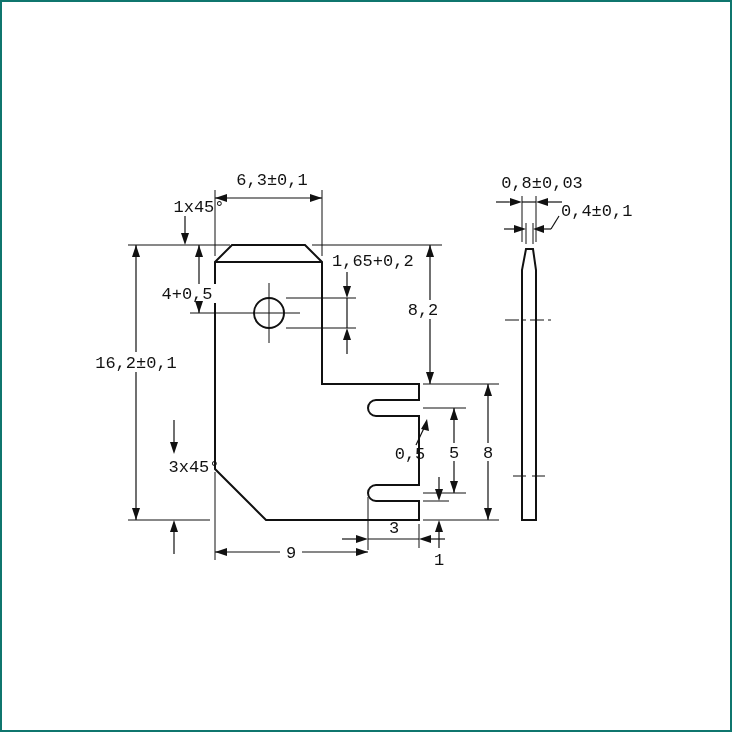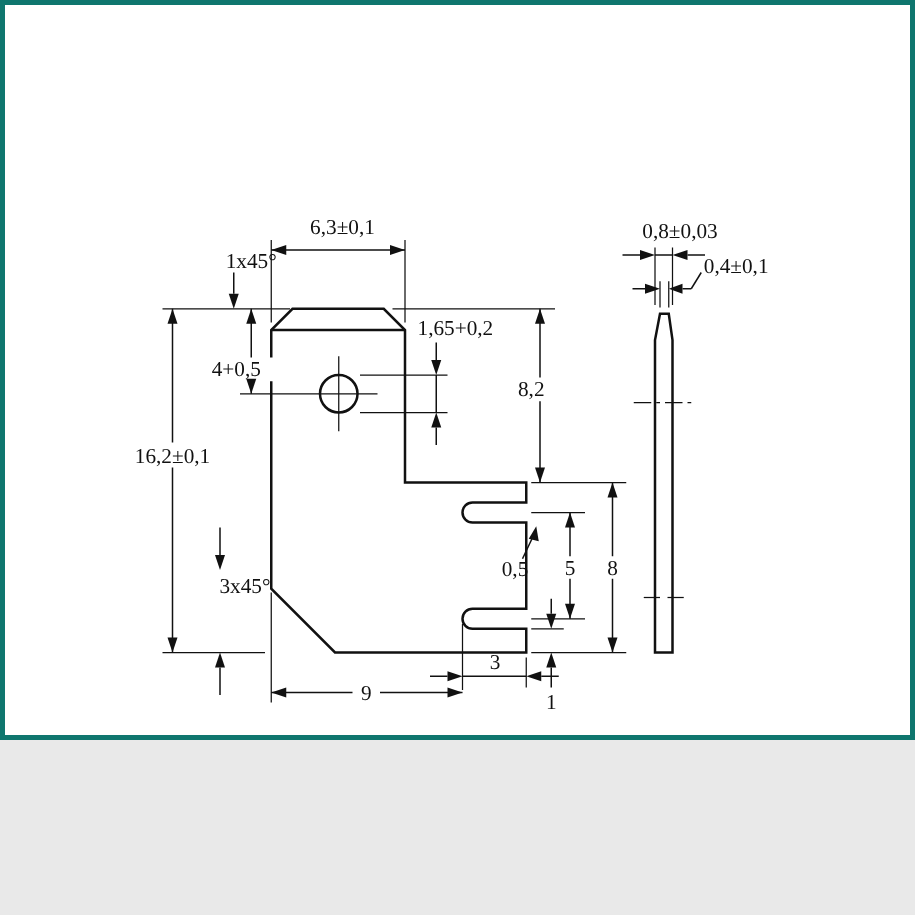--- a/index.html
+++ b/index.html
@@ -1,20 +1,20 @@
 <!DOCTYPE html>
 <html><head>
 <meta charset="utf-8">
 <style>
   html,body{margin:0;padding:0;background:#e9e9e9;}
   .canvas{
-    width:732px;height:592px;background:#ffffff;
-    position:relative;margin:0 auto;border:4px solid #0f766e;
+    width:732px;height:732px;background:#ffffff;
+    position:relative;margin:0 auto;border:2px solid #0f766e;
     box-sizing:border-box;overflow:hidden;
-    font-family:Liberation Serif, serif;
+    font-family:Liberation Mono, monospace;
   }
   svg{display:block}
   .outline{fill:none;stroke:#111;stroke-width:2;stroke-linejoin:miter;}
   .edge{fill:none;stroke:#111;stroke-width:2;}
   .dim{stroke:#111;stroke-width:1.2;fill:none;}
   .thin{stroke:#111;stroke-width:1;fill:none;}
   .center{stroke:#111;stroke-width:1;fill:none;stroke-dasharray:14 4 3 4;}
   .arrow{fill:#111;stroke:none;}
   .dimtext{font-size:17px;fill:#111;}
   .bg{fill:#ffffff;stroke:none;}

